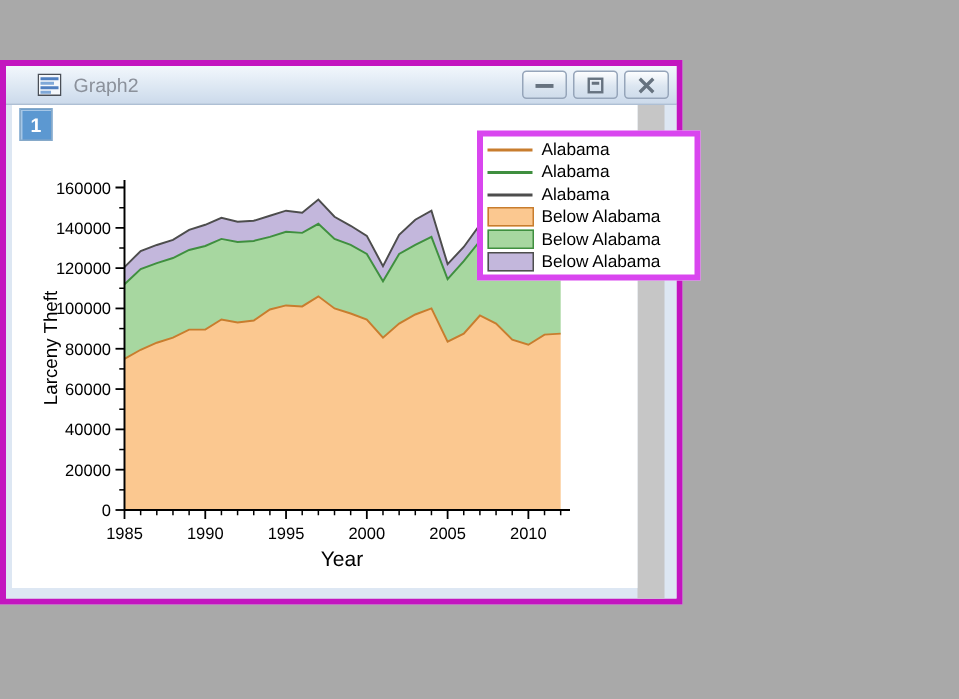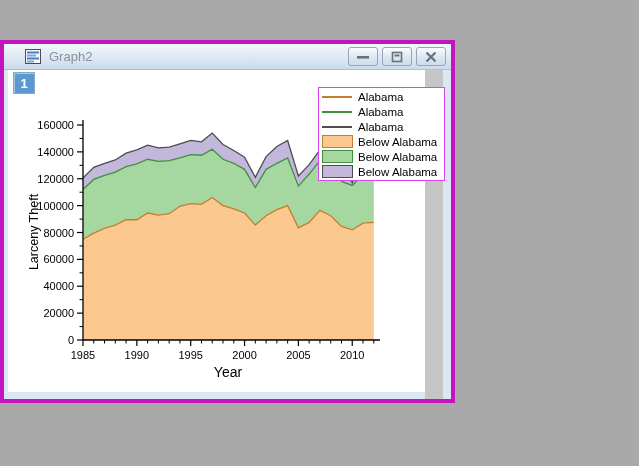--- a/index.html
+++ b/index.html
@@ -22,21 +22,21 @@
   .page{position:absolute;left:4px;top:0;width:417px;height:322px;background:#ffffff;}
   .gray-strip{position:absolute;left:421px;top:0;width:18px;height:329px;background:#c6c6c6;}
   .layer-badge{position:absolute;left:5px;top:2px;width:20px;height:20px;
                background:#5c98d1;border:1px solid #86a9c9;
                box-shadow:inset 1px 1px 0 rgba(255,255,255,.45);
                color:#fff;font-size:13px;font-weight:bold;
                display:flex;align-items:center;justify-content:center;}
   svg text{font-family:"Liberation Sans",sans-serif;fill:#000;}
   
   .legend{position:absolute;left:310px;top:17px;width:122px;background:#fff;
-          border:1px solid #d946ef;padding:1px 0 1px 3px;}
+          border:4px solid #d946ef;padding:1px 16px 1px 3px;}
   .legend-row{height:15px;display:flex;align-items:center;}
   .legend-swatch-cell{width:33px;flex:0 0 auto;display:flex;align-items:center;}
   .legend-line{width:30px;height:0;border-top:2px solid #000;}
   .legend-fill{width:29px;height:11px;border:1px solid #000;}
   .legend-label{font-size:11.5px;color:#000;white-space:nowrap;padding-left:3px;}
 </style>
 </head>
 <body>
 
 <div class="window">

